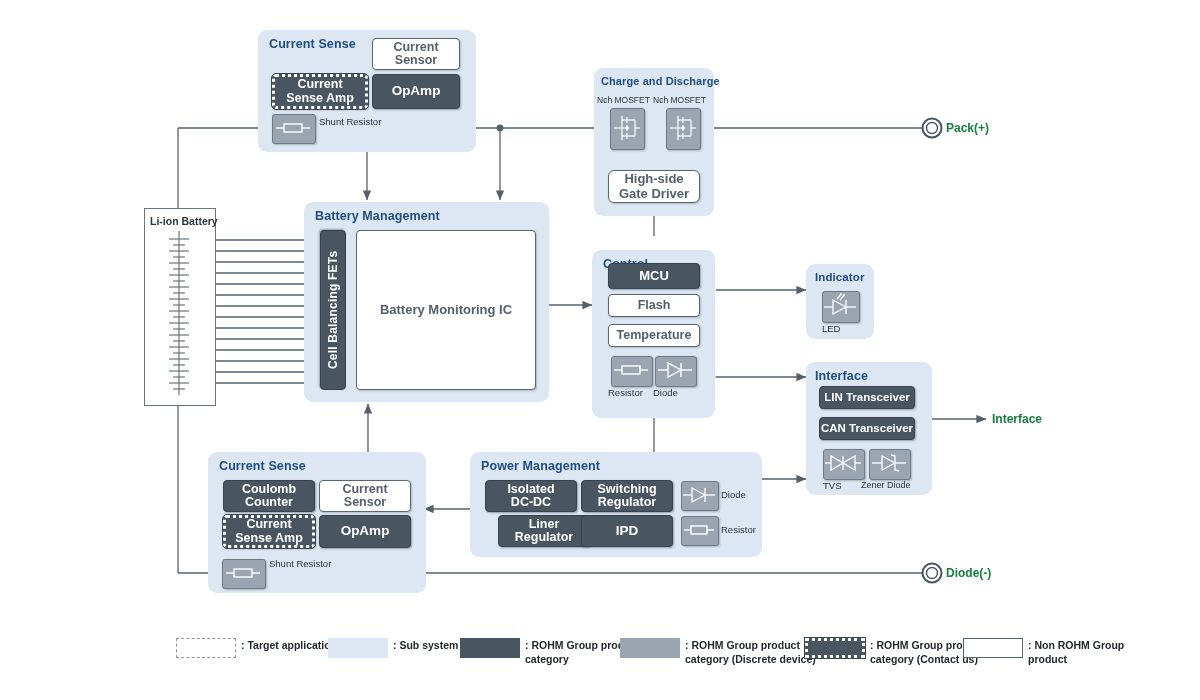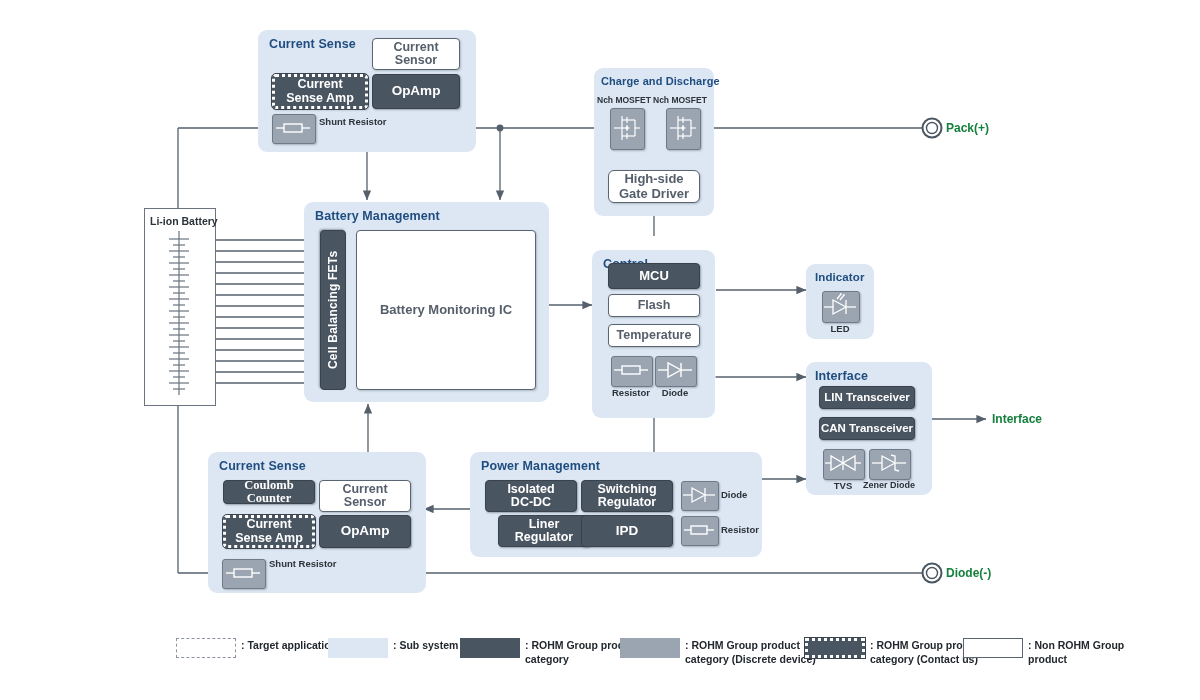--- a/index.html
+++ b/index.html
@@ -20,22 +20,22 @@
   .dark{background:#4a5562;color:#ffffff;border:1px solid #39424d;
         box-shadow:1px 1px 2px rgba(60,70,85,.45);}
   .white{background:#ffffff;color:#555f6b;border:1.4px solid #5a6573;
          box-shadow:1px 1px 2px rgba(90,100,115,.35);}
   .dotted{background:#4a5562;color:#ffffff;
           border:3px dotted #ffffff;outline:1.2px solid #39424d;
           box-shadow:1px 1px 2px rgba(60,70,85,.45);}
   .grey{background:#9aa5b1;border:1.3px solid #6f7a87;border-radius:3px;
         box-shadow:1px 1px 2px rgba(90,100,115,.4);}
 
-  .cap{position:absolute;font-size:9.5px;color:#2b3238;font-weight:bold;
-       white-space:nowrap;text-align:center;}
+  .cap{position:absolute;font-size:9.5px;color:#2b3238;font-weight:normal;
+       white-space:nowrap;text-align:left;}
 
   
   svg.wires{position:absolute;left:0;top:0;width:1200px;height:700px;
             overflow:visible;pointer-events:none;}
 
   
   .battery{position:absolute;background:#ffffff;border:1.4px solid #6a7380;}
   .batlabel{position:absolute;font-size:10.5px;color:#2b3238;font-weight:bold;
             white-space:nowrap;}
 
@@ -325,21 +325,21 @@
       <path d="M21,5 L25,6 L25,20 L29,21"></path>
         </g>
       </svg>
   </div>
   <div class="cap" style="left:823px;top:480px;width:40px;">TVS</div>
   <div class="cap" style="left:861px;top:480px;width:56px;font-size:9px;">Zener Diode</div>
 
   <div class="panel" style="left:208px;top:452px;width:218px;height:141px;">
     <div class="ptitle">Current Sense</div>
   </div>
-  <div class="box dark" style="left:223px;top:480px;width:92px;height:24px;font-size:12.5px;white-space:pre-line;font-family:Liberation Serif, serif;">Coulomb
+  <div class="box dark" style="left:223px;top:480px;width:92px;height:32px;font-size:12.5px;white-space:pre-line;">Coulomb
 Counter</div>
   <div class="box white" style="left:319px;top:480px;width:92px;height:32px;font-size:12.5px;white-space:pre-line;">Current
 Sensor</div>
   <div class="box dotted" style="left:223px;top:515px;width:92px;height:33px;font-size:12.5px;white-space:pre-line;">Current
 Sense Amp</div>
   <div class="box dark" style="left:319px;top:515px;width:92px;height:33px;font-size:13.5px;">OpAmp</div>
   <div class="grey" style="position:absolute;left:222px;top:559px;width:42px;height:28px;">
     <svg width="40" height="26">
         <g stroke="#ffffff" stroke-width="1.4" fill="none">
       <rect x="11" y="9" width="18" height="8"></rect>

